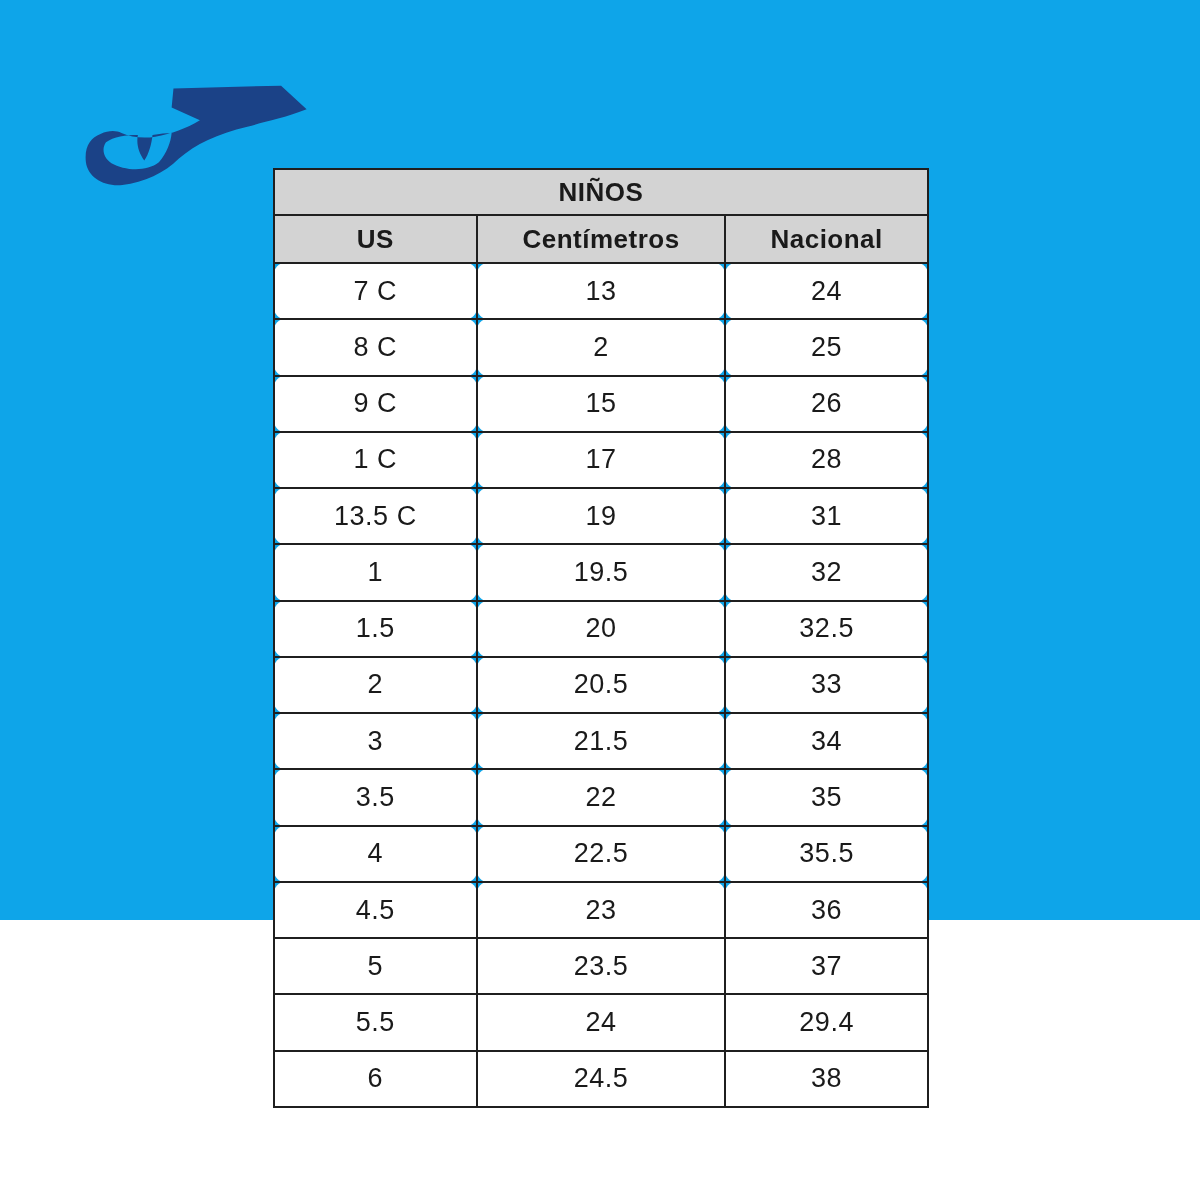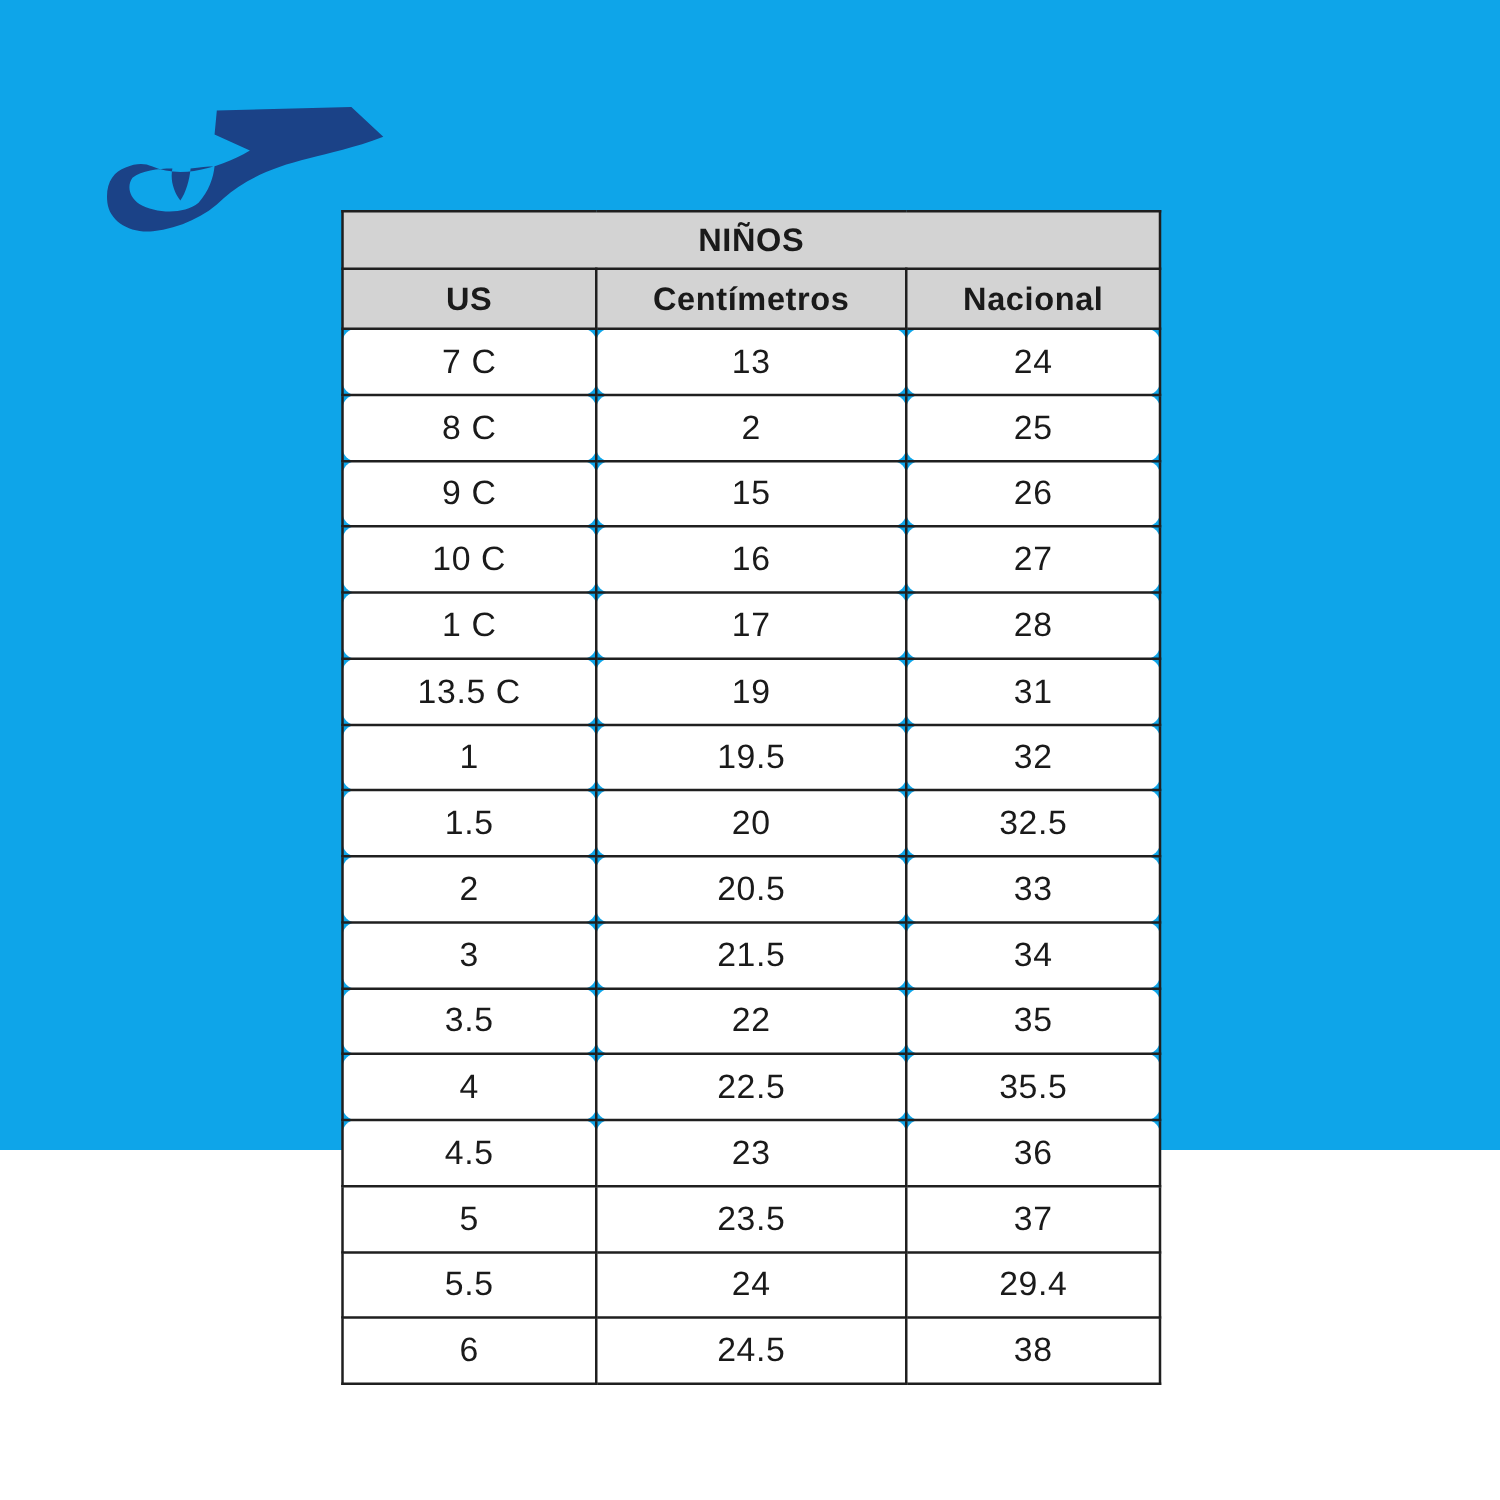--- a/index.html
+++ b/index.html
@@ -128,25 +128,20 @@
             <td>8 C</td>
             <td>2</td>
             <td>25</td>
           </tr>
           <tr>
             <td>9 C</td>
             <td>15</td>
             <td>26</td>
           </tr>
           <tr>
-            <td>10 C</td>
-            <td>16</td>
-            <td>27</td>
-          </tr>
-          <tr>
             <td>1 C</td>
             <td>17</td>
             <td>28</td>
           </tr>
           <tr>
             <td>13.5 C</td>
             <td>19</td>
             <td>31</td>
           </tr>
           <tr>

